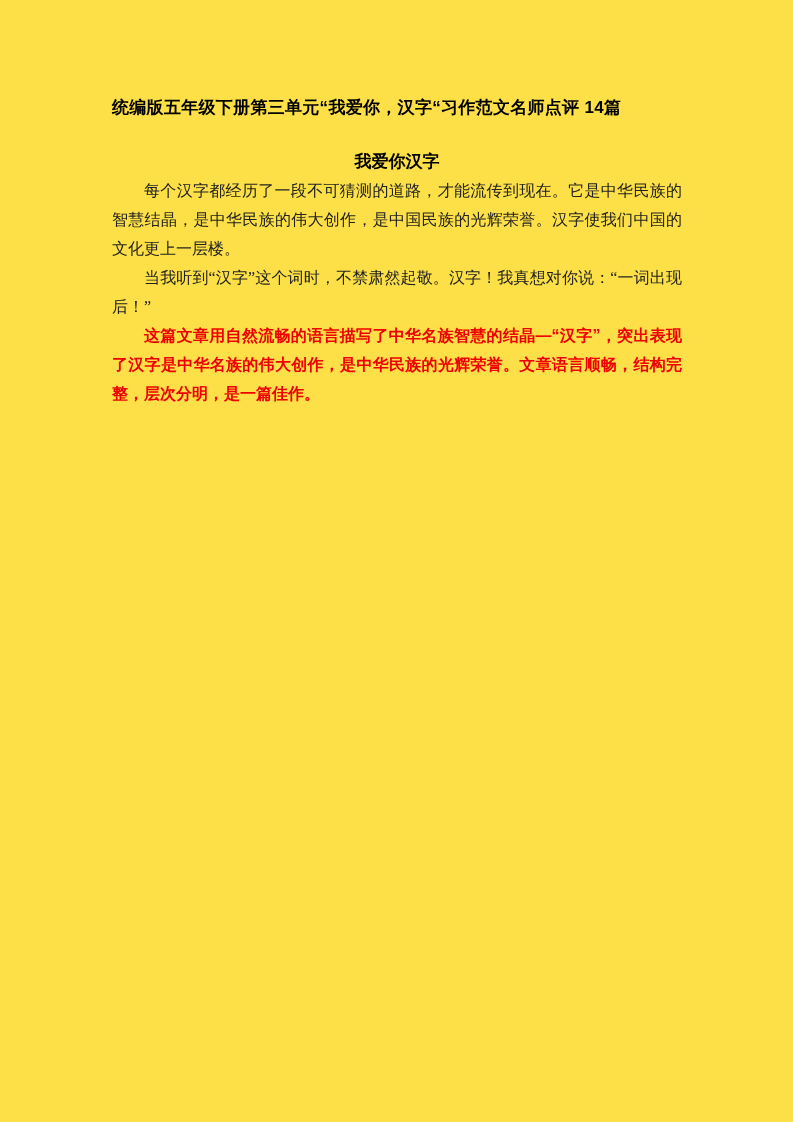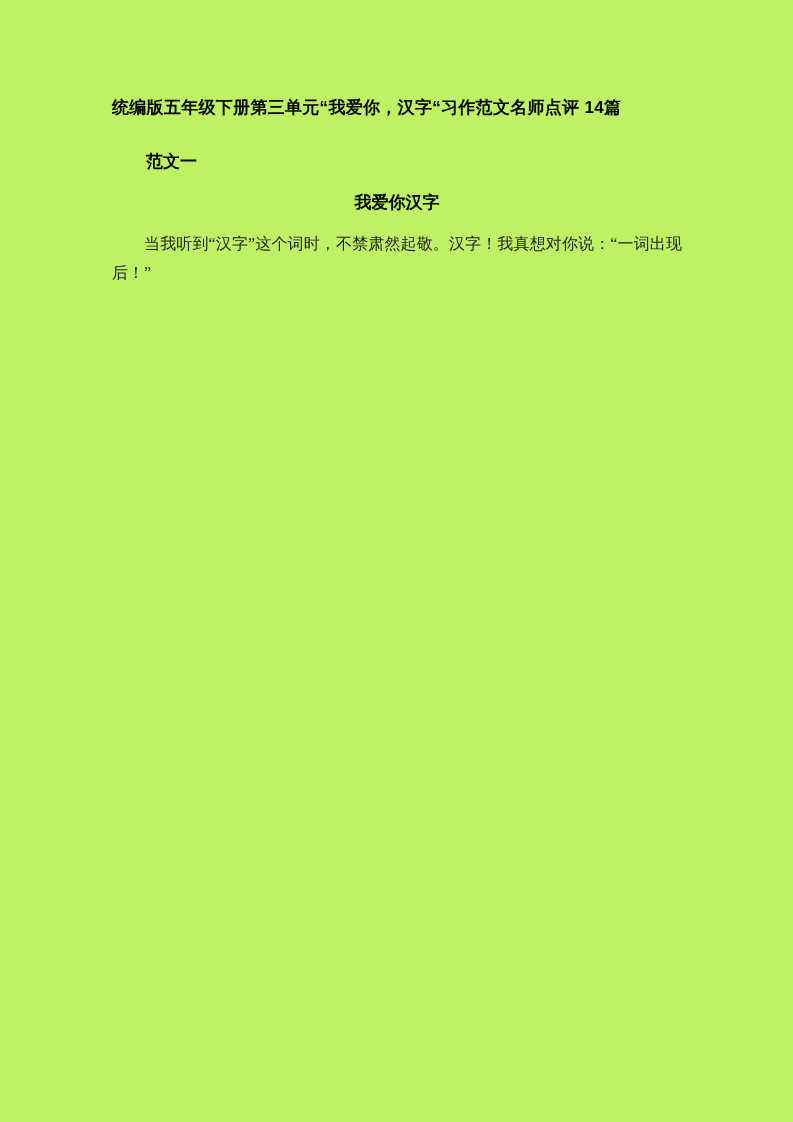--- a/index.html
+++ b/index.html
@@ -4,21 +4,21 @@
 <style>
   html, body {
     margin: 0;
     padding: 0;
     background: #ffffff;
   }
   .page {
     position: relative;
     width: 793px;
     height: 1122px;
-    background: #bef264;
+    background: #fde047;
     overflow: hidden;
   }
   .content {
     position: absolute;
     left: 112px;
     top: 96px;
     width: 570px;
   }
   .doc-title {
     font-family: "Liberation Sans", "DejaVu Sans", sans-serif;
@@ -37,21 +37,21 @@
     color: #000000;
     margin: 0;
     text-indent: 2em;
   }
   .essay-title {
     font-family: "Liberation Sans", "DejaVu Sans", sans-serif;
     font-weight: 700;
     font-size: 17px;
     line-height: 29px;
     color: #000000;
-    margin: 12px;
+    margin: 0;
     text-align: center;
   }
   .para {
     font-family: "Liberation Serif", "DejaVu Serif", serif;
     font-size: 16px;
     line-height: 29px;
     color: #212121;
     margin: 0;
     text-align: justify;
     text-indent: 2em;
@@ -68,26 +68,27 @@
   }
 </style>
 </head>
 <body>
 
 <div class="page">
   <div class="content">
 
     <h1 class="doc-title">统编版五年级下册第三单元“我爱你，汉字“习作范文名师点评 14篇</h1>
 
-    <h2 class="sec-heading">范文一</h2>
 
     <h3 class="essay-title">我爱你汉字</h3>
 
 
 
 
 
+    <p class="para">每个汉字都经历了一段不可猜测的道路，才能流传到现在。它是中华民族的智慧结晶，是中华民族的伟大创作，是中国民族的光辉荣誉。汉字使我们中国的文化更上一层楼。</p>
 
     <p class="para">当我听到“汉字”这个词时，不禁肃然起敬。汉字！我真想对你说：“一词出现后！”</p>
 
+    <p class="teacher-comment">这篇文章用自然流畅的语言描写了中华名族智慧的结晶—“汉字”，突出表现了汉字是中华名族的伟大创作，是中华民族的光辉荣誉。文章语言顺畅，结构完整，层次分明，是一篇佳作。</p>
 
   </div>
 </div>
 
 </body></html>

